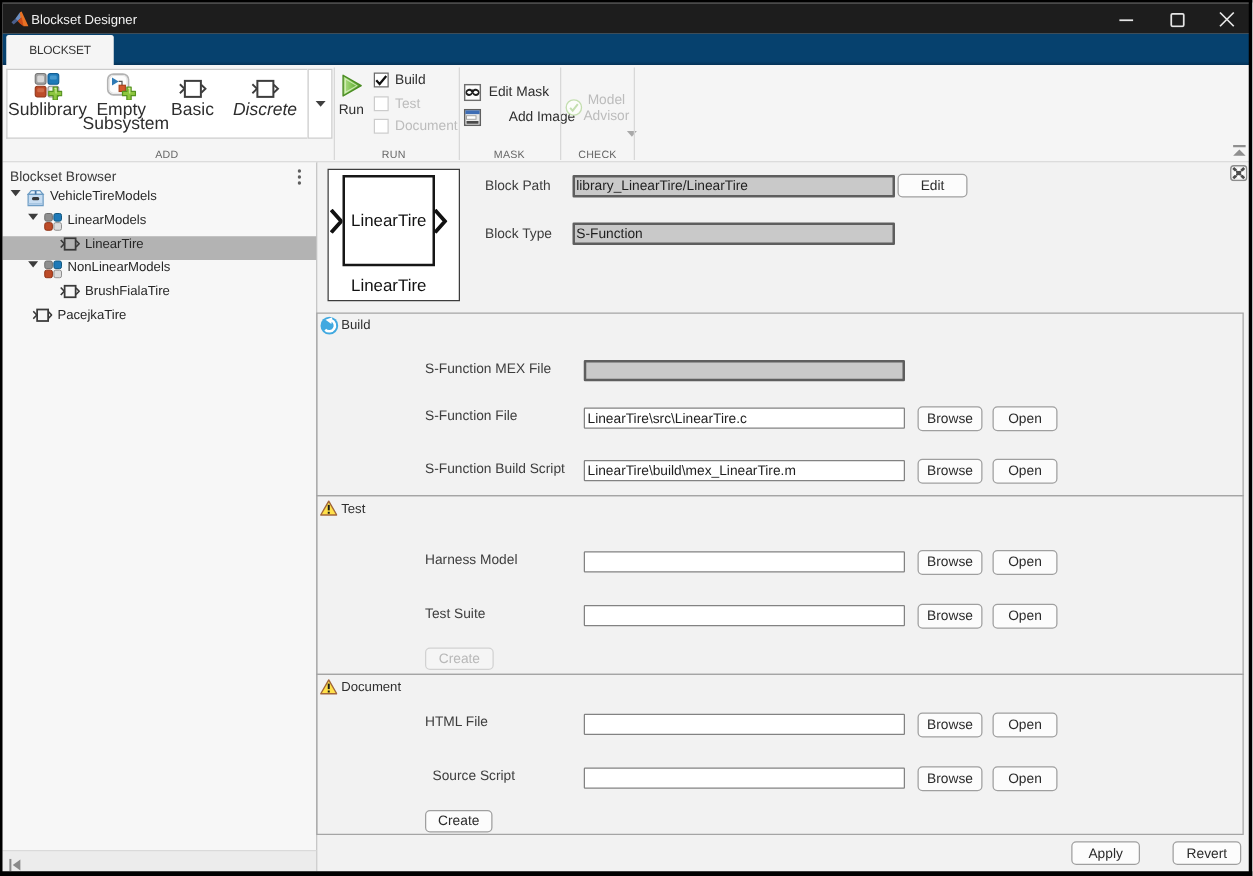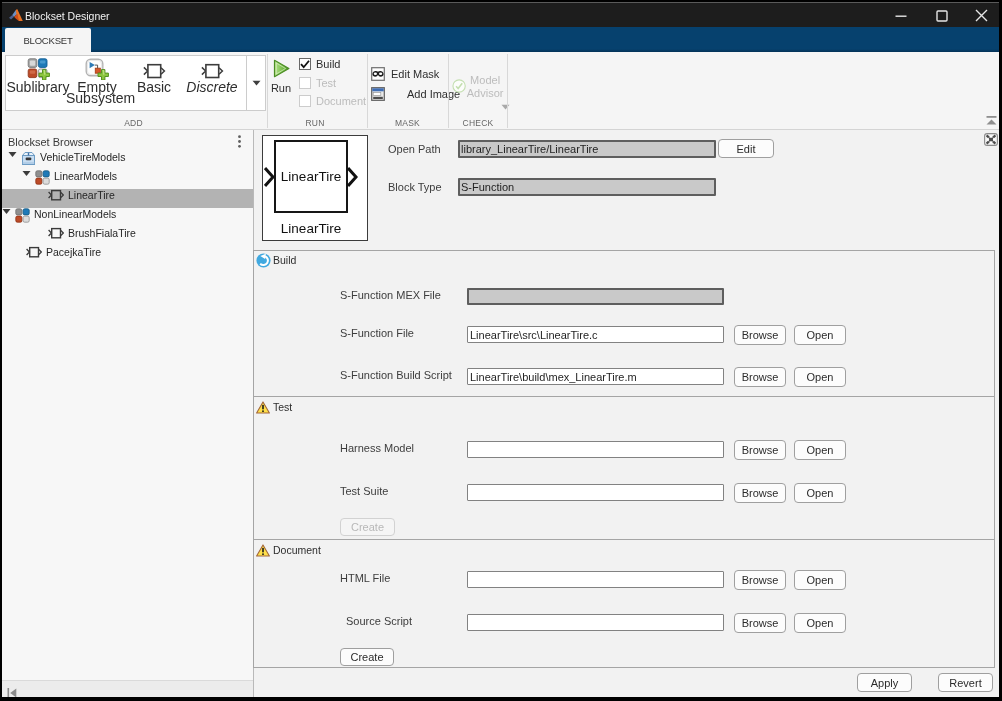--- a/index.html
+++ b/index.html
@@ -291,21 +291,21 @@
     <span class="tico">
       <svg width="16" height="13" viewBox="0 0 16 13">
         <path d="M0.6,3 L3.4,6 L0.6,9" fill="none" stroke="#3a3a3a" stroke-width="1.3"></path>
         <rect x="3.7" y="1.6" width="8.8" height="9.2" fill="none" stroke="#3a3a3a" stroke-width="1.4"></rect>
         <path d="M12.8,3.4 L15.3,6 L12.8,8.6" fill="none" stroke="#3a3a3a" stroke-width="1.3"></path>
       </svg>
     </span>
     <span>LinearTire</span>
   </div>
 
-  <div class="trow" style="top:78px;">
+  <div class="trow" style="top:78px;padding-left:20px;">
     <span class="exp">
           <svg width="9" height="7" viewBox="0 0 9 7">
             <polygon points="0.5,1 8.5,1 4.5,6" fill="#3c3c3c"></polygon>
           </svg>
         </span>
     <span class="tico">
       <svg width="15" height="15" viewBox="0 0 15 15">
         <rect x="0.8" y="0.8" width="6.1" height="6.1" rx="1.5" fill="#8f8f8f" stroke="#6e6e6e" stroke-width="0.8"></rect>
         <rect x="8.1" y="0.8" width="6.1" height="6.1" rx="1.5" fill="#1f7ab8" stroke="#14587f" stroke-width="0.8"></rect>
         <rect x="0.8" y="8.1" width="6.1" height="6.1" rx="1.5" fill="#bc4b28" stroke="#8e3013" stroke-width="0.8"></rect>
@@ -368,21 +368,21 @@
     </svg>
     <div id="preview-block">
           <span>LinearTire</span>
         </div>
     <svg width="11" height="20" viewBox="0 0 11 20" style="position:absolute;left:84px;top:31px;">
       <path d="M1,1 L9,10 L1,19" fill="none" stroke="#111111" stroke-width="3"></path>
     </svg>
     <div id="preview-caption">LinearTire</div>
   </div>
 
-  <div class="flabel" style="left:134px;top:13px;">Open Path</div>
+  <div class="flabel" style="left:134px;top:13px;">Block Path</div>
   <div class="field dis" style="left:204px;top:10px;width:258px;height:18px;">
         <span style="margin-left:-1px;">library_LinearTire/LinearTire</span>
       </div>
   <div class="btn" style="left:464px;top:9px;width:56px;height:19px;">
         <span>Edit</span>
       </div>
 
   <div class="flabel" style="left:134px;top:51px;">Block Type</div>
   <div class="field dis" style="left:204px;top:48px;width:258px;height:18px;">
         <span style="margin-left:-1px;">S-Function</span>

